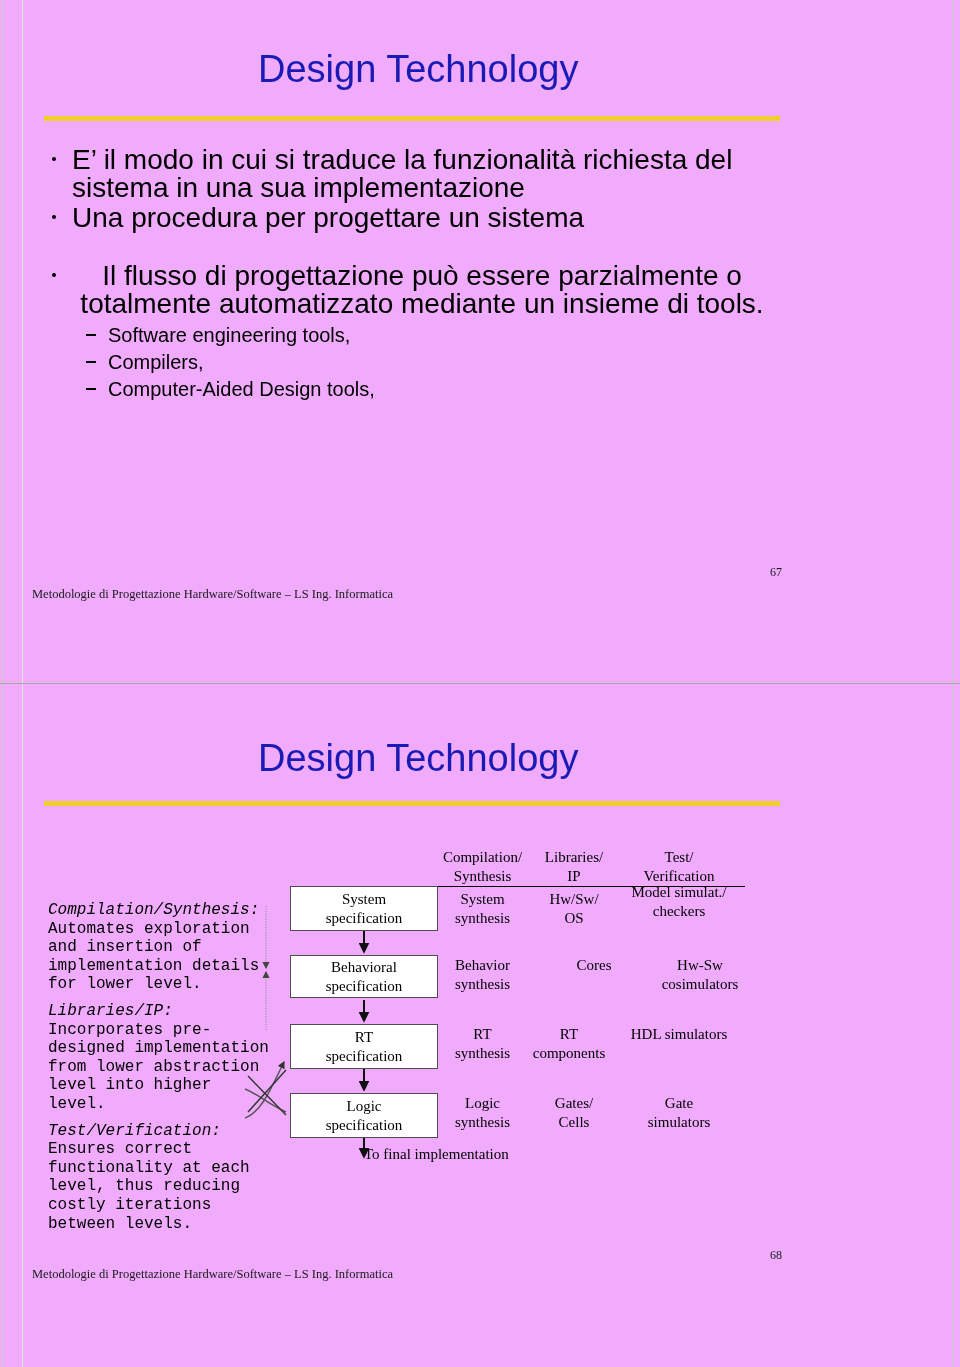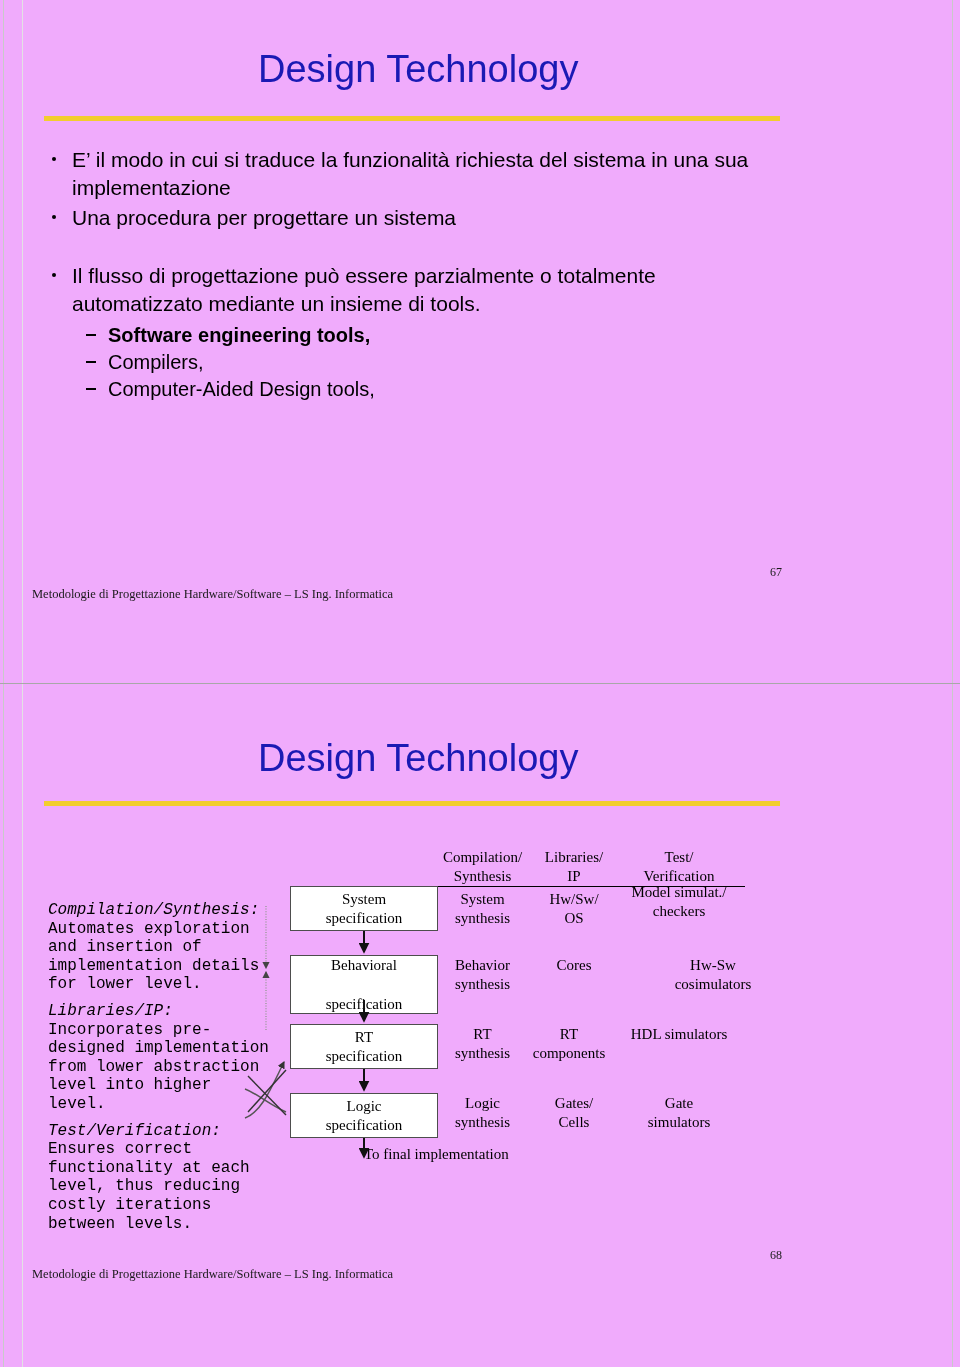--- a/index.html
+++ b/index.html
@@ -55,21 +55,21 @@
     height: 5px;
     background: #f2cd2e;
   }
 
   
   .bullet-list {
     position: absolute;
   }
   .bullet-item {
     position: relative;
-    font-size: 21px;
+    font-size: 28px;
     line-height: 28px;
     color: #000;
     padding-left: 26px;
   }
   .bullet-item .dot {
     position: absolute;
     left: 6px;
     top: 11px;
     width: 4px;
     height: 4px;
@@ -193,26 +193,26 @@
       <div class="bullet-item" style="width:712px;">
         <span class="dot"></span>
         <span>E’ il modo in cui si traduce la funzionalità richiesta del sistema in una sua implementazione</span>
       </div>
 
       <div class="bullet-item" style="margin-top:2px;">
         <span class="dot"></span>
         <span>Una procedura per progettare un sistema</span>
       </div>
 
-      <div class="bullet-item" style="margin-top:30px; width:700px;">
+      <div class="bullet-item" style="margin-top:30px; width:700px;text-align:center;">
         <span class="dot"></span>
         <span>Il flusso di progettazione può essere parzialmente o totalmente automatizzato mediante un insieme di tools.</span>
       </div>
 
-      <div class="sub-item" style="margin-top:4px;font-weight:bold;">
+      <div class="sub-item" style="margin-top:4px;">
         <span class="dash"></span>
         <span>Software engineering tools,</span>
       </div>
       <div class="sub-item">
         <span class="dash"></span>
         <span>Compilers,</span>
       </div>
       <div class="sub-item">
         <span class="dash"></span>
         <span>Computer-Aided Design tools,</span>
@@ -241,21 +241,21 @@
       </p>
       <p>
         <span class="lead">Test/Verification:</span><span> Ensures correct functionality at each level, thus reducing costly iterations between levels.</span>
       </p>
     </div>
 
     <div class="spec-box" style="left:290px; top:886px; width:148px; height:45px;">
       <span>System</span>
       <span>specification</span>
     </div>
-    <div class="spec-box" style="left:290px; top:955px; width:148px; height:59px;justify-content:space-between;">
+    <div class="spec-box" style="left:290px; top:955px; width:148px; height:43px;">
       <span>Behavioral</span>
       <span>specification</span>
     </div>
     <div class="spec-box" style="left:290px; top:1024px; width:148px; height:45px;">
       <span>RT</span>
       <span>specification</span>
     </div>
     <div class="spec-box" style="left:290px; top:1093px; width:148px; height:45px;">
       <span>Logic</span>
       <span>specification</span>
@@ -288,25 +288,25 @@
     </div>
     <div class="col-cell" style="left:613px; top:883px; width:132px;">
       <div>Model simulat./</div>
       <div>checkers</div>
     </div>
 
     <div class="col-cell" style="left:430px; top:956px; width:105px;">
       <div>Behavior</div>
       <div>synthesis</div>
     </div>
-    <div class="col-cell" style="left:535px; top:956px; width:78px;">
+    <div class="col-cell" style="left:555px; top:956px; width:78px;">
       <div>Cores</div>
       <div></div>
     </div>
-    <div class="col-cell" style="left:647px; top:956px; width:132px;">
+    <div class="col-cell" style="left:634px; top:956px; width:132px;">
       <div>Hw-Sw</div>
       <div>cosimulators</div>
     </div>
 
     <div class="col-cell" style="left:430px; top:1025px; width:105px;">
       <div>RT</div>
       <div>synthesis</div>
     </div>
     <div class="col-cell" style="left:523px; top:1025px; width:92px;">
       <div>RT</div>

